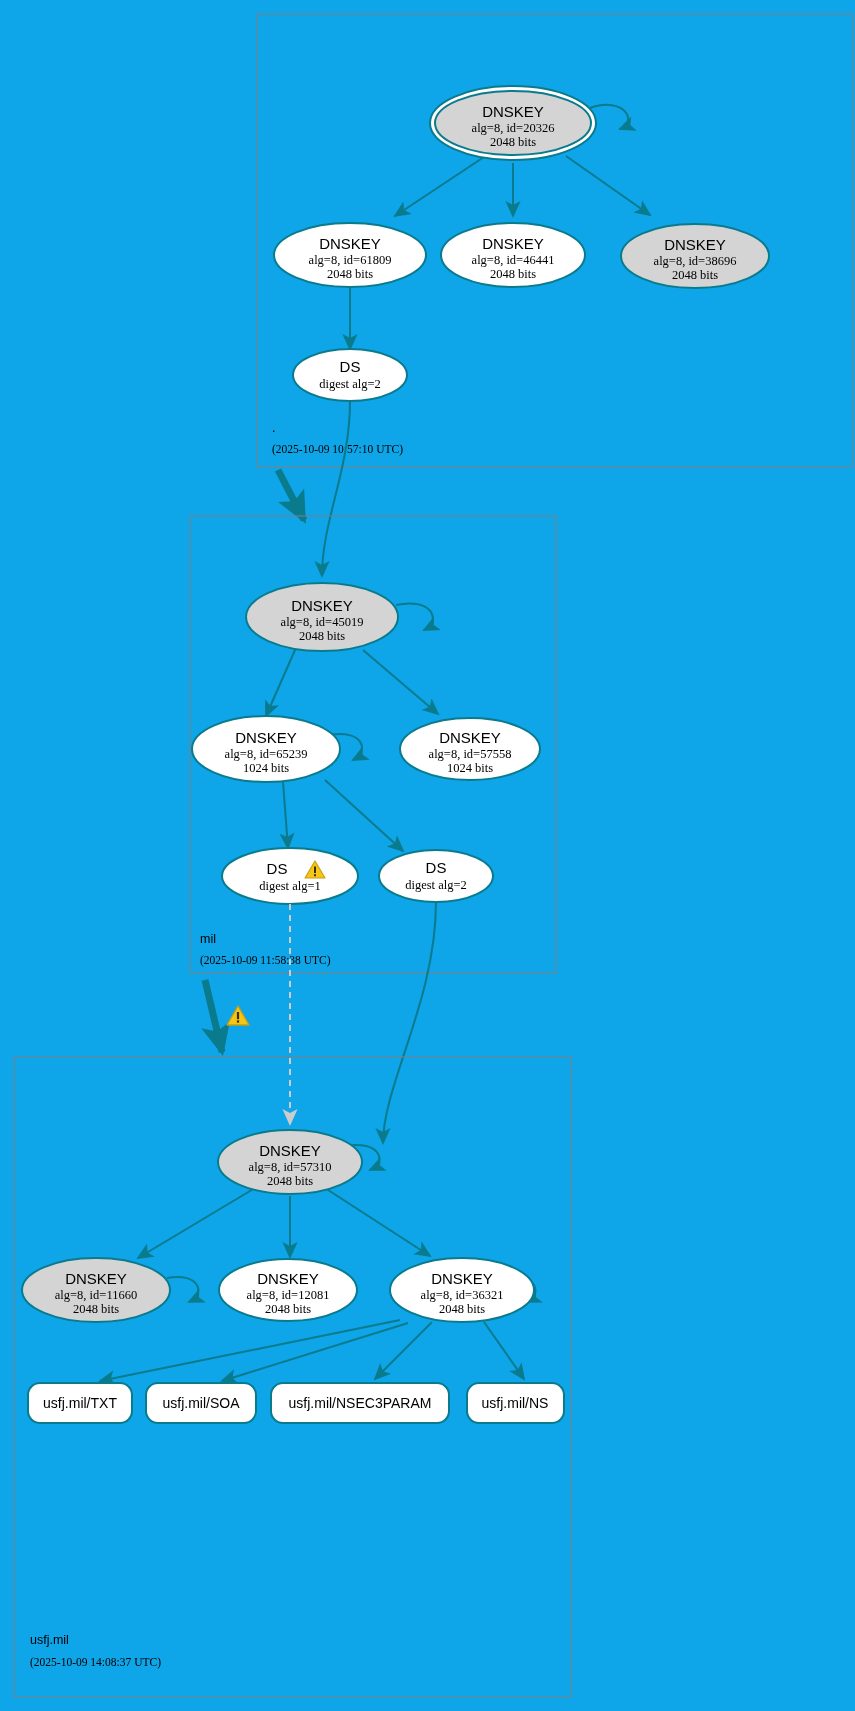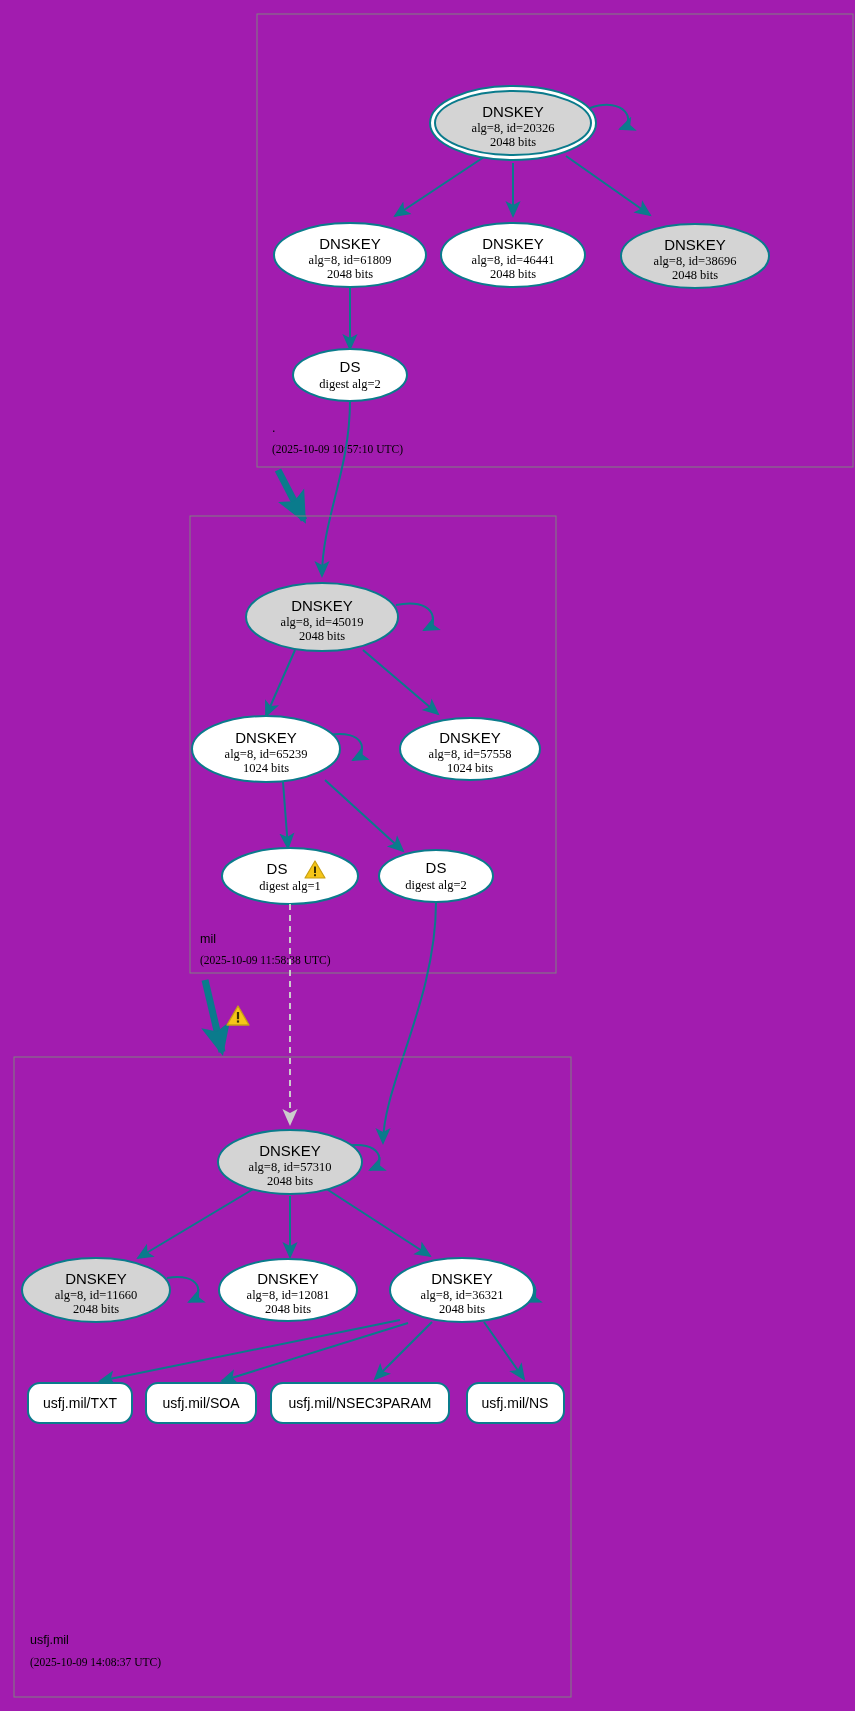--- a/index.html
+++ b/index.html
@@ -4,21 +4,21 @@
 <style>
   html, body {
     margin: 0;
     padding: 0;
     background: #ffffff;
   }
   #stage {
     position: relative;
     width: 855px;
     height: 1711px;
-    background: #a21caf;
+    background: #0ea5e9;
     font-family: "Liberation Sans", sans-serif;
     overflow: hidden;
   }
   #graph {
     position: absolute;
     left: 0;
     top: 0;
     width: 855px;
     height: 1711px;
   }

